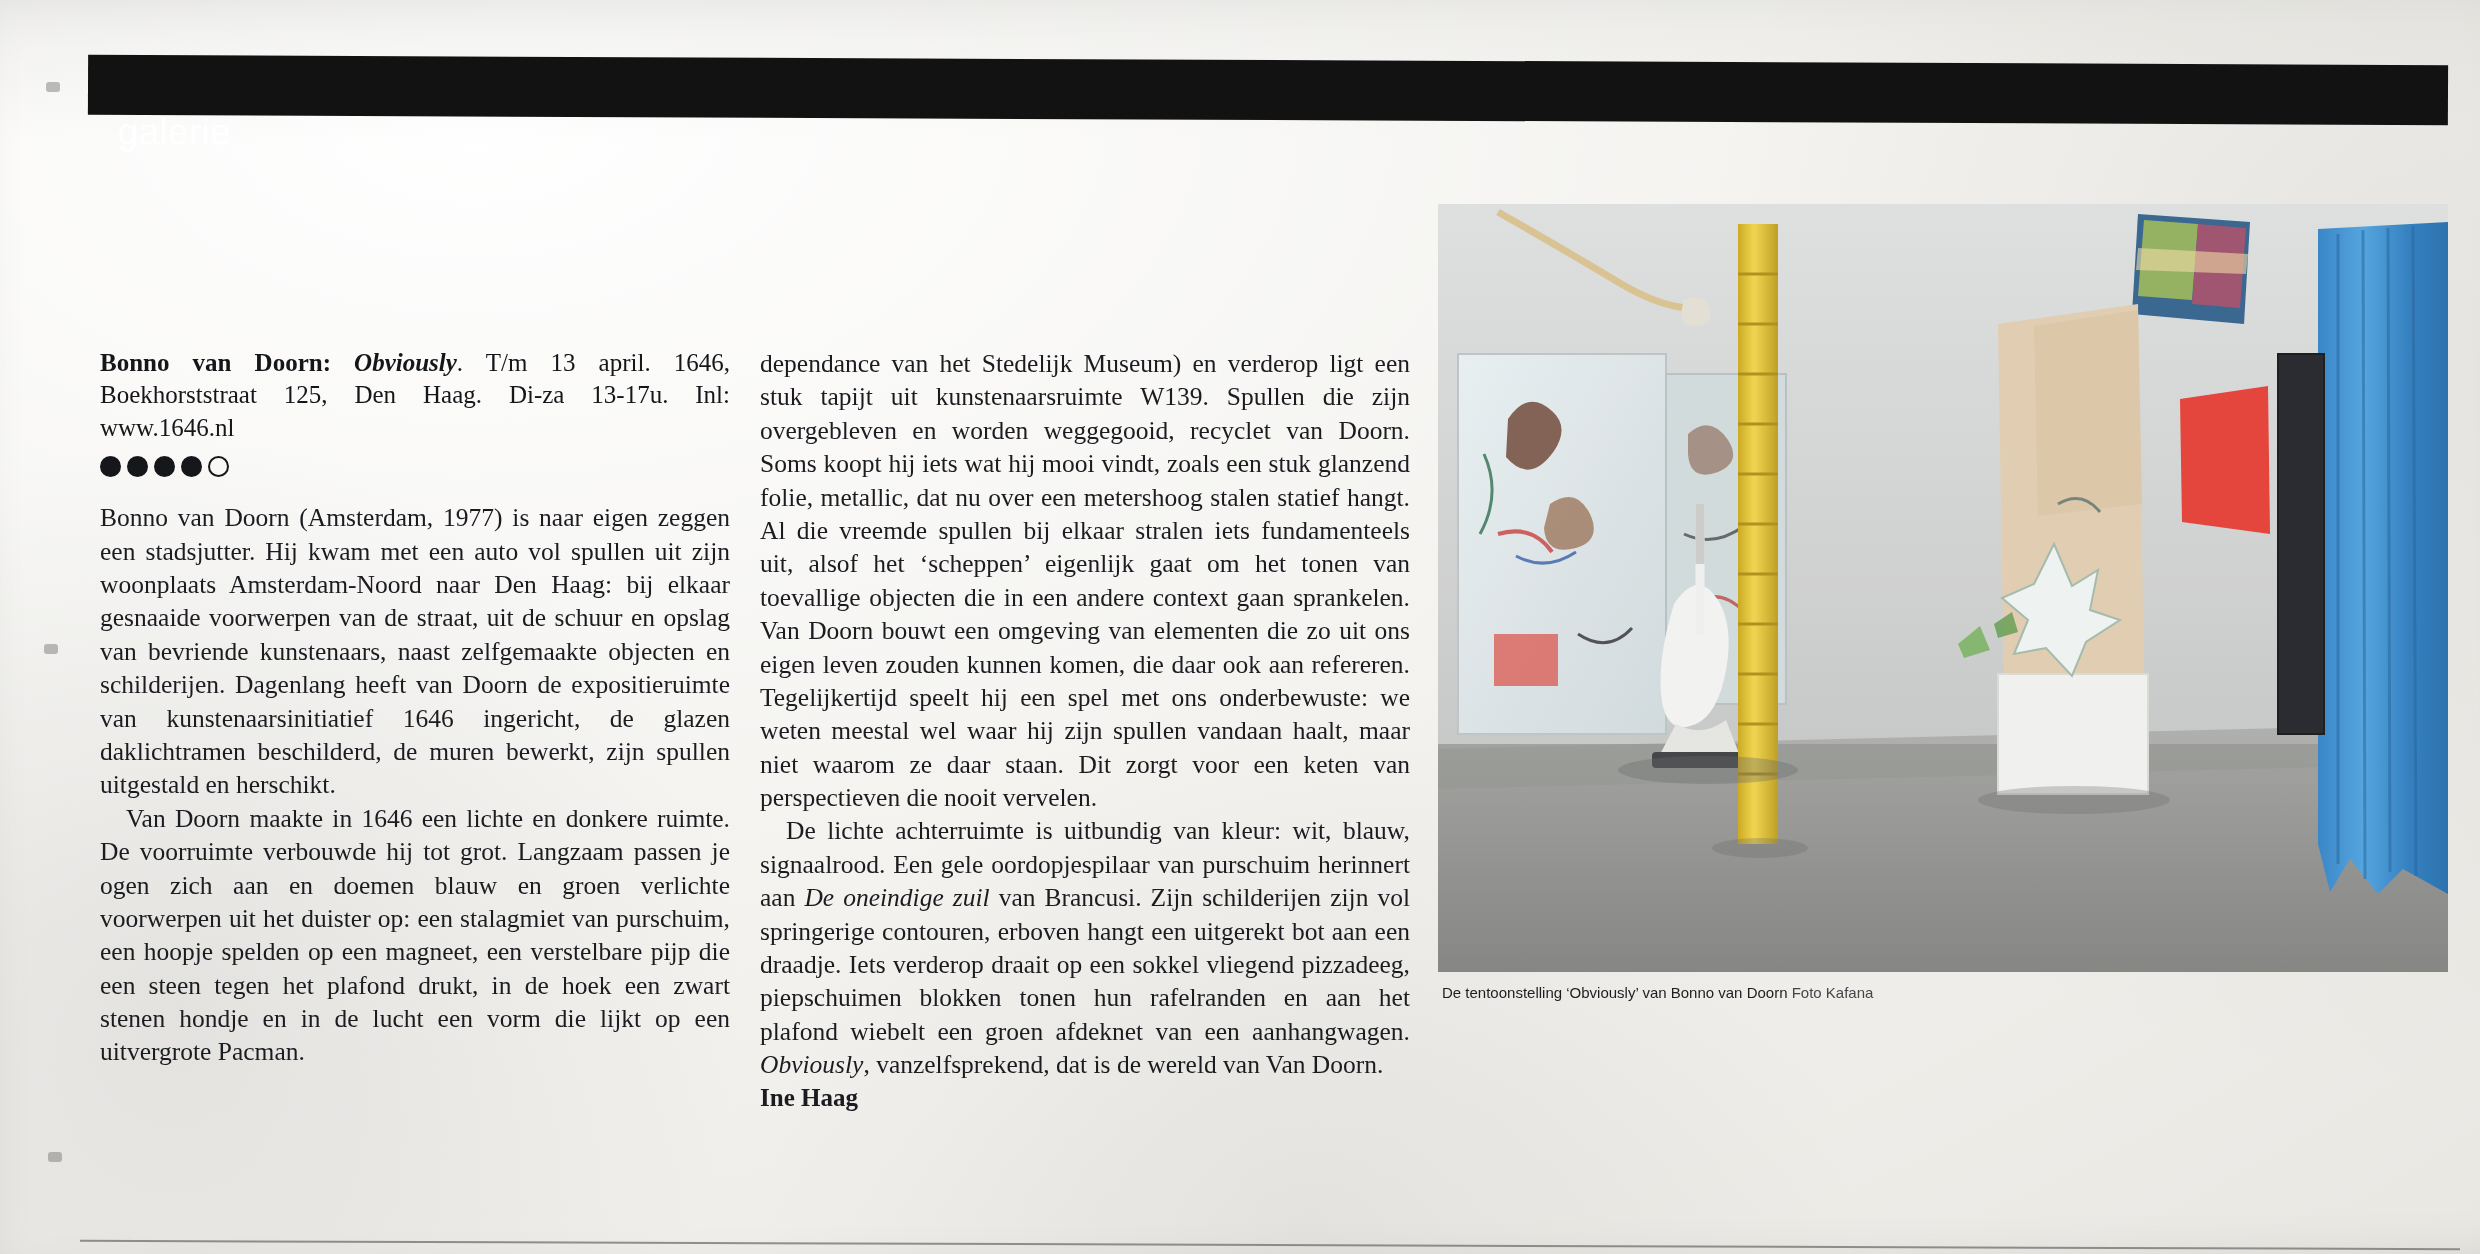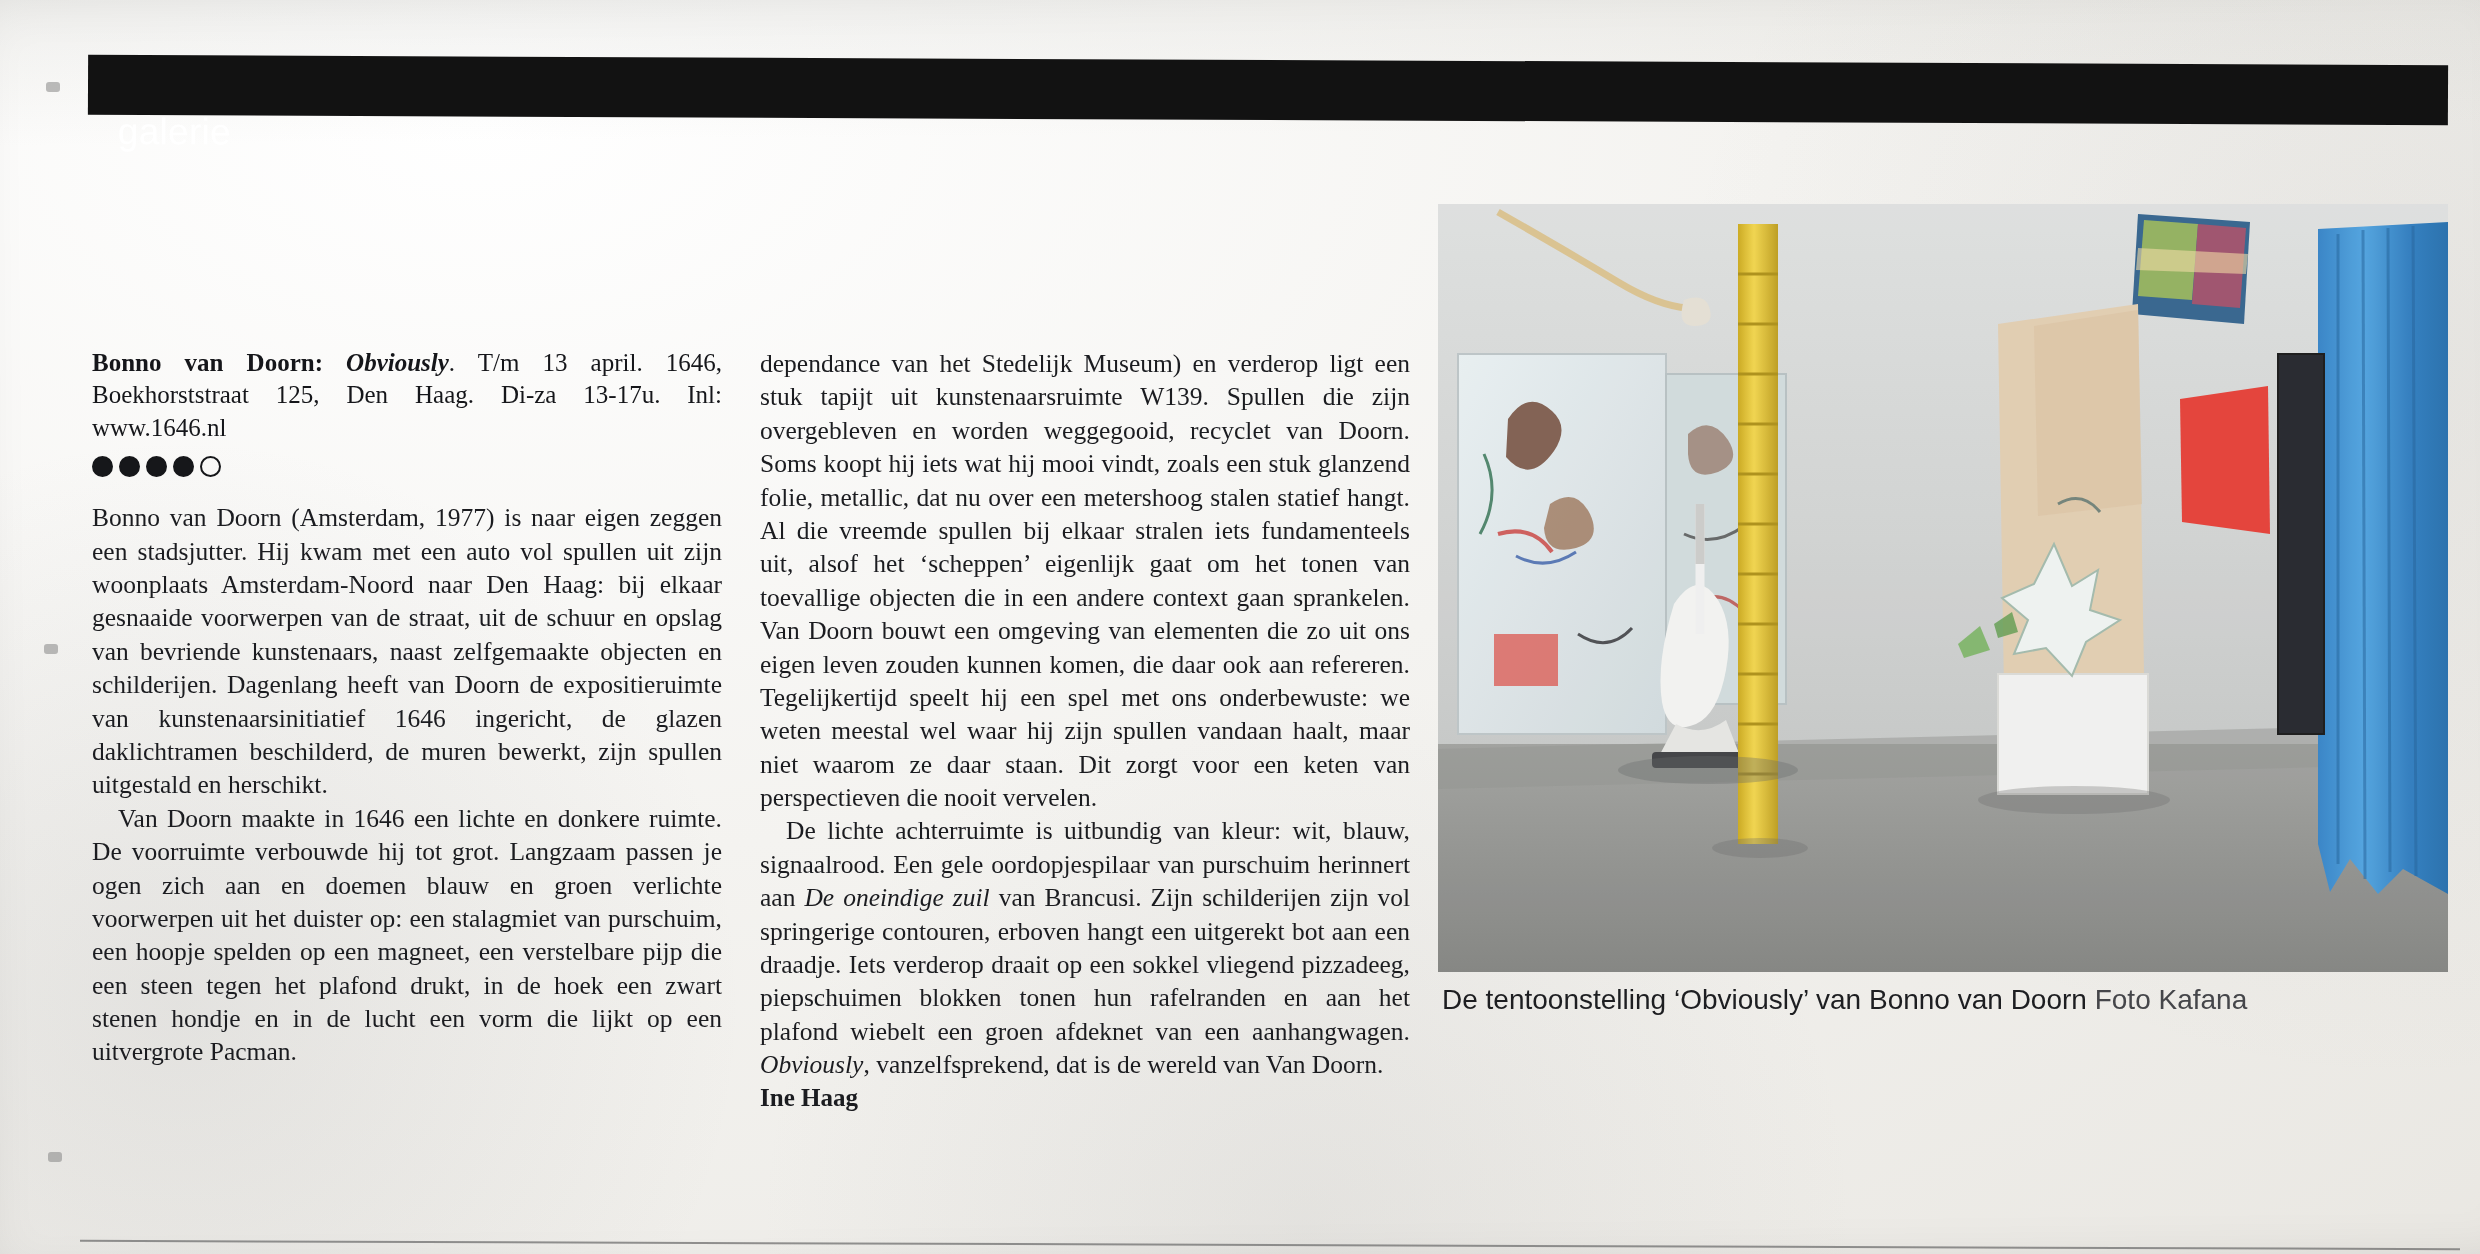--- a/index.html
+++ b/index.html
@@ -88,21 +88,21 @@
     font-size: 25.5px;
     line-height: 1.31;
     color: #1b1c20;
     text-align: justify;
     text-justify: inter-word;
     hyphens: manual;
   }
   .col p { margin: 0; }
   .col p.indent { text-indent: 26px; }
 
-  #col1 { left: 62px; top: 325px; width: 630px; }
+  #col1 { left: 70px; top: 325px; width: 630px; }
   #col2 { left: 730px; top: 325px; width: 650px; }
 
   .meta {
     font-size: 25px;
     line-height: 1.29;
     color: #15161a;
     margin-bottom: 10px;
   }
   .meta b { font-weight: bold; }
   .meta i { font-style: italic; font-weight: bold; }
@@ -147,21 +147,21 @@
     inset: 0;
     overflow: hidden;
     background: #cfd2d3;
   }
   .caption {
     position: absolute;
     left: 1412px;
     top: 962px;
     width: 1010px;
     font-family: "Liberation Sans", sans-serif;
-    font-size: 28px;
+    font-size: 15px;
     color: #1d1e21;
   }
   .caption .credit { color: #45464a; }
 
   
   .bottom-rule {
     position: absolute;
     left: 50px;
     top: 1222px;
     width: 2380px;

